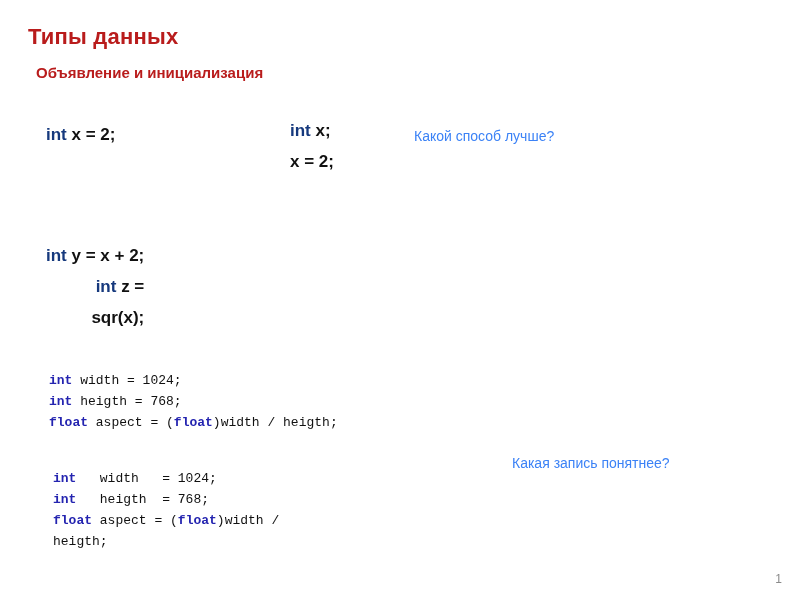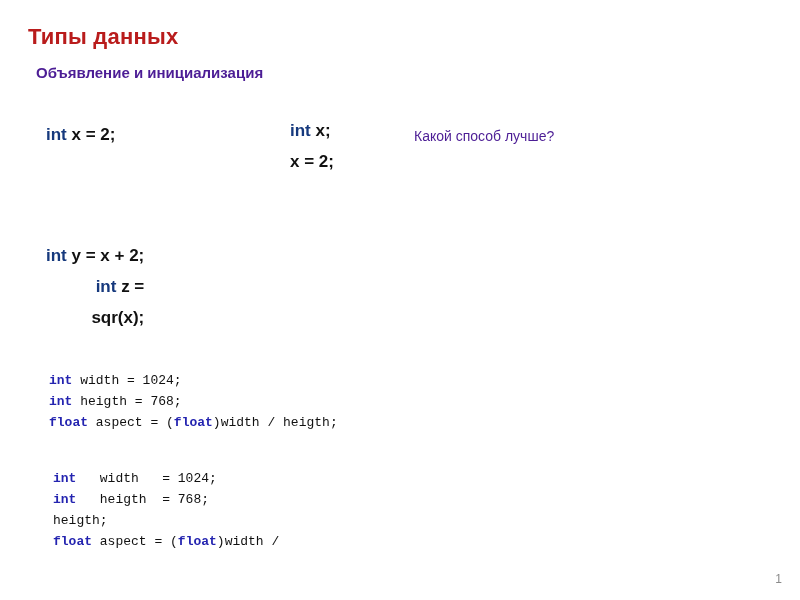--- a/index.html
+++ b/index.html
@@ -32,21 +32,21 @@
     color: #b91c1c;
     letter-spacing: 0.2px;
     white-space: nowrap;
   }
   .slide-subtitle {
     position: absolute;
     left: 36px;
     top: 64px;
     font-size: 15px;
     font-weight: bold;
-    color: #4c1d95;
+    color: #b91c1c;
     white-space: nowrap;
   }
 
   
   .code-prop {
     position: absolute;
     font-family: "Liberation Sans", sans-serif;
     font-size: 17px;
     font-weight: bold;
     color: #111111;
@@ -76,21 +76,21 @@
   }
 
   #code-block-4 { left: 49px; top: 370px; }
   #code-block-5 { left: 53px; top: 468px; }
 
   
   .note {
     position: absolute;
     font-family: "Liberation Sans", sans-serif;
     font-size: 14px;
-    color: #4c1d95;
+    color: #3b82f6;
     white-space: nowrap;
   }
   #note-1 { left: 414px; top: 128px; }
   #note-2 { left: 512px; top: 455px; }
 
   
   .slide-number {
     position: absolute;
     right: 18px;
     bottom: 14px;
@@ -110,18 +110,19 @@
   <div class="code-prop" id="code-block-1"><div><span class="kw">int</span><span> x = 2;</span></div></div>
 
   <div class="code-prop" id="code-block-2"><div><span class="kw">int</span><span> x;</span></div><div><span>x = 2;</span></div></div>
 
   <div class="note" id="note-1">Какой способ лучше?</div>
 
   <div class="code-prop" id="code-block-3"><div><span class="kw">int</span><span> y = x + 2;</span></div><div><span class="kw">int</span><span> z =</span></div><div><span>sqr(x);</span></div></div>
 
   <div class="code-mono" id="code-block-4"><div><span class="kw">int</span><span> width = 1024;</span></div><div><span class="kw">int</span><span> heigth = 768;</span></div><div><span class="kw">float</span><span> aspect = (</span><span class="kw">float</span><span>)width / heigth;</span></div></div>
 
-  <div class="code-mono" id="code-block-5"><div><span class="kw">int</span><span>   width   = 1024;</span></div><div><span class="kw">int</span><span>   heigth  = 768;</span></div><div><span>heigth;</span></div><div><span class="kw">float</span><span> aspect = (</span><span class="kw">float</span><span>)width /</span></div></div>
+  <div class="code-mono" id="code-block-5"><div><span class="kw">int</span><span>   width   = 1024;</span></div><div><span class="kw">int</span><span>   heigth  = 768;</span></div><div><span class="kw">float</span><span> aspect = (</span><span class="kw">float</span><span>)width /</span></div><div><span>heigth;</span></div></div>
 
+  <div class="note" id="note-2">Какая запись понятнее?</div>
 
   <div class="slide-number">1</div>
 
 </div>
 
 </body></html>

